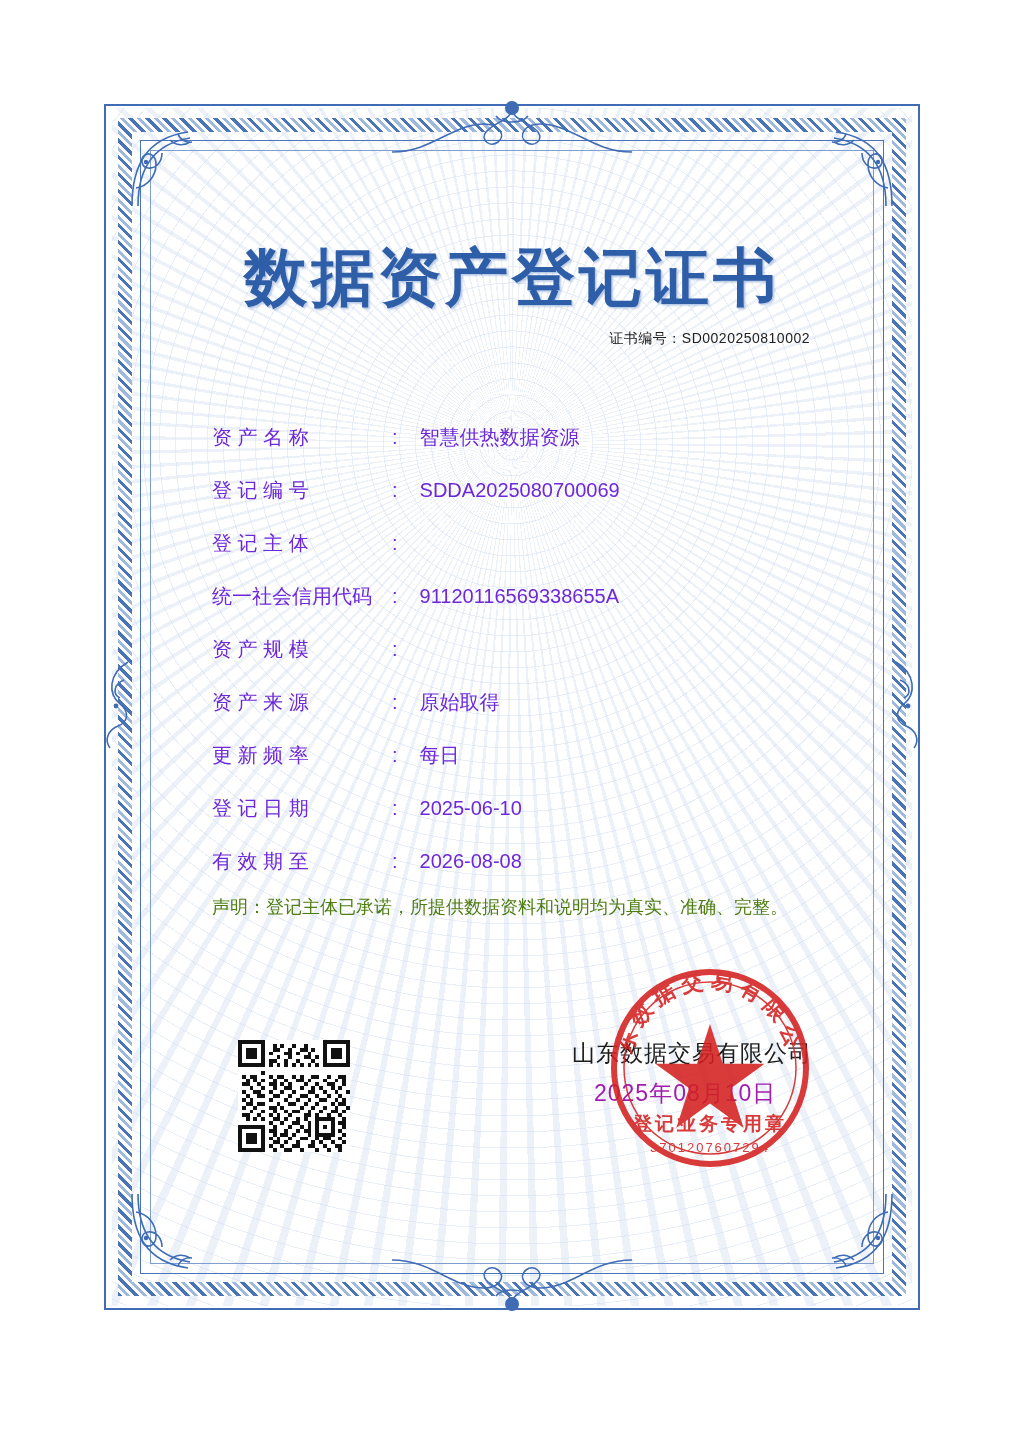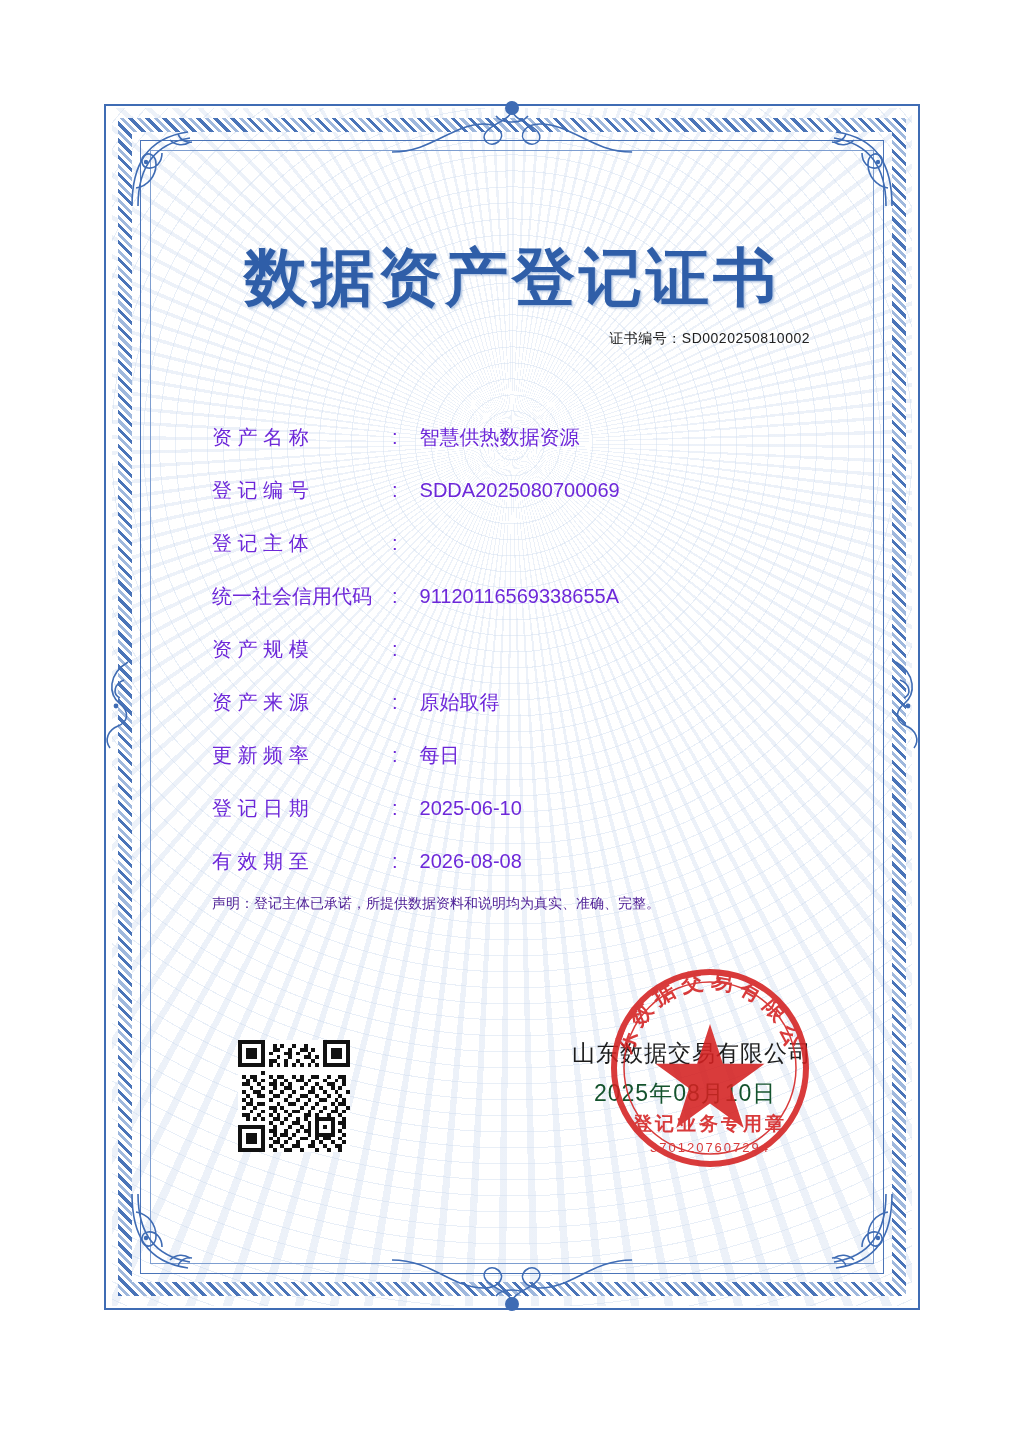--- a/index.html
+++ b/index.html
@@ -179,22 +179,22 @@
     margin: 0 2px 0 0;
   }
   .field-value {
     margin-left: 20px;
     white-space: nowrap;
   }
 
   .statement {
     position: absolute;
     left: 212px; top: 895px;
-    font-size: 14px;
-    color: #4c1d95;
+    font-size: 18px;
+    color: #4d7c0f;
     white-space: nowrap;
   }
 
   
   .qr {
     position: absolute;
     left: 238px; top: 1040px;
     width: 112px; height: 112px;
     background: #fff;
   }
@@ -206,21 +206,21 @@
     left: 572px; top: 1038px;
     font-size: 23px;
     color: #1c1c1c;
     letter-spacing: 1px;
     white-space: nowrap;
   }
   .sign-date {
     position: absolute;
     left: 594px; top: 1078px;
     font-size: 23px;
-    color: #14532d;
+    color: #a21caf;
     letter-spacing: 1px;
     white-space: nowrap;
   }
 
   
   .seal {
     position: absolute;
     left: 604px; top: 962px;
     width: 212px; height: 212px;
     pointer-events: none;

